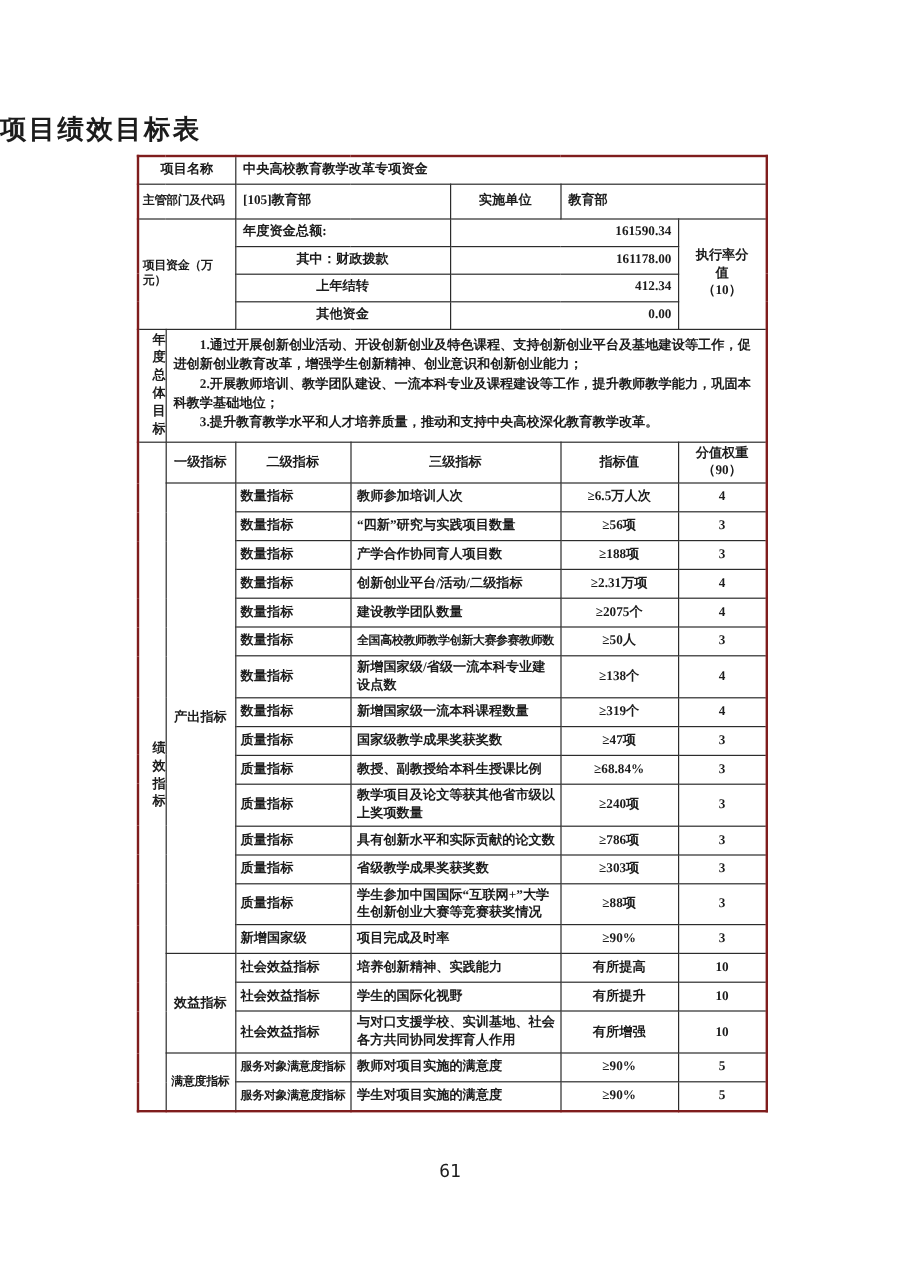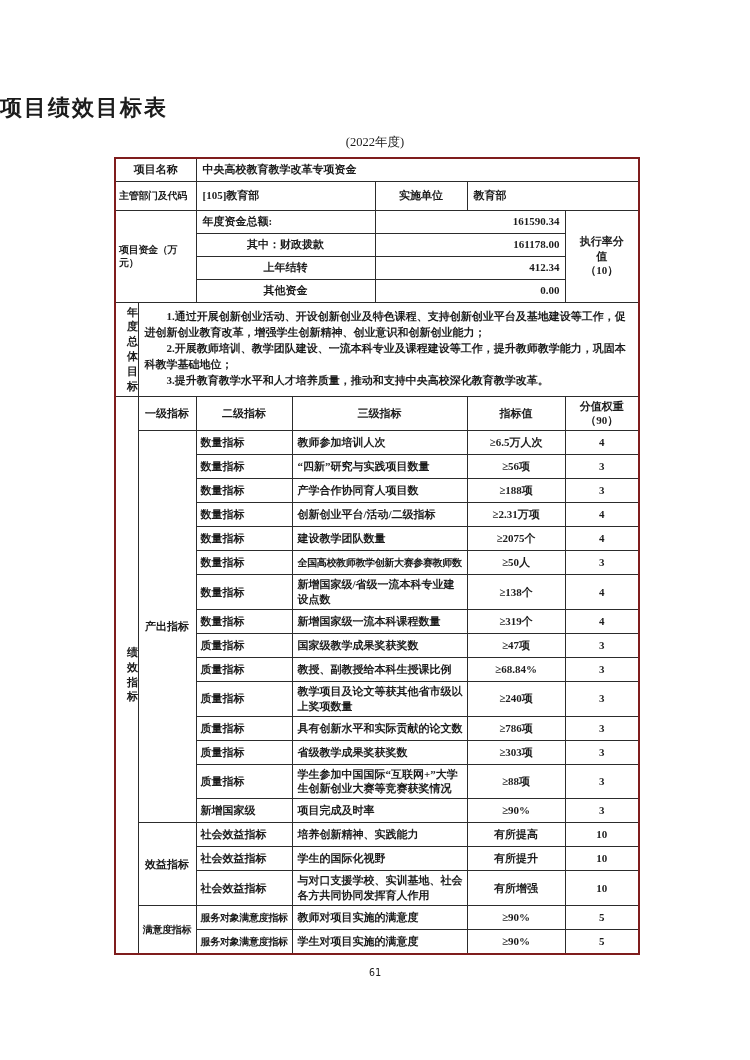--- a/index.html
+++ b/index.html
@@ -52,31 +52,30 @@
   .goal-cell p { text-indent: 2em; line-height: 1.45; font-size: 11px; }
   td.l2 { padding-left: 4px !important; }
   td.l3 { padding-left: 5px !important; }
   td.sm  { font-size: 10px; letter-spacing: -0.3px; margin-top: 40px; }
   td.fit { font-size: 10px; letter-spacing: -0.35px; }
   .page-number {
     position: absolute;
     left: 0; right: 0;
     top: 967px;
     text-align: center;
-    font-size: 10px;
+    font-size: 15px;
     font-family: "DejaVu Sans Mono", monospace;
   }
 </style>
 </head>
 <body>
 
 <div class="page">
 
   <div class="doc-title">项目绩效目标表</div>
-  <div class="doc-subtitle">(2022年度)</div>
 
   <table class="main">
     <colgroup>
       <col style="width:23px">
         <col style="width:58px">
         <col style="width:96px">
       <col style="width:83px">
         <col style="width:92px">
         <col style="width:98px">
       <col style="width:74px">

